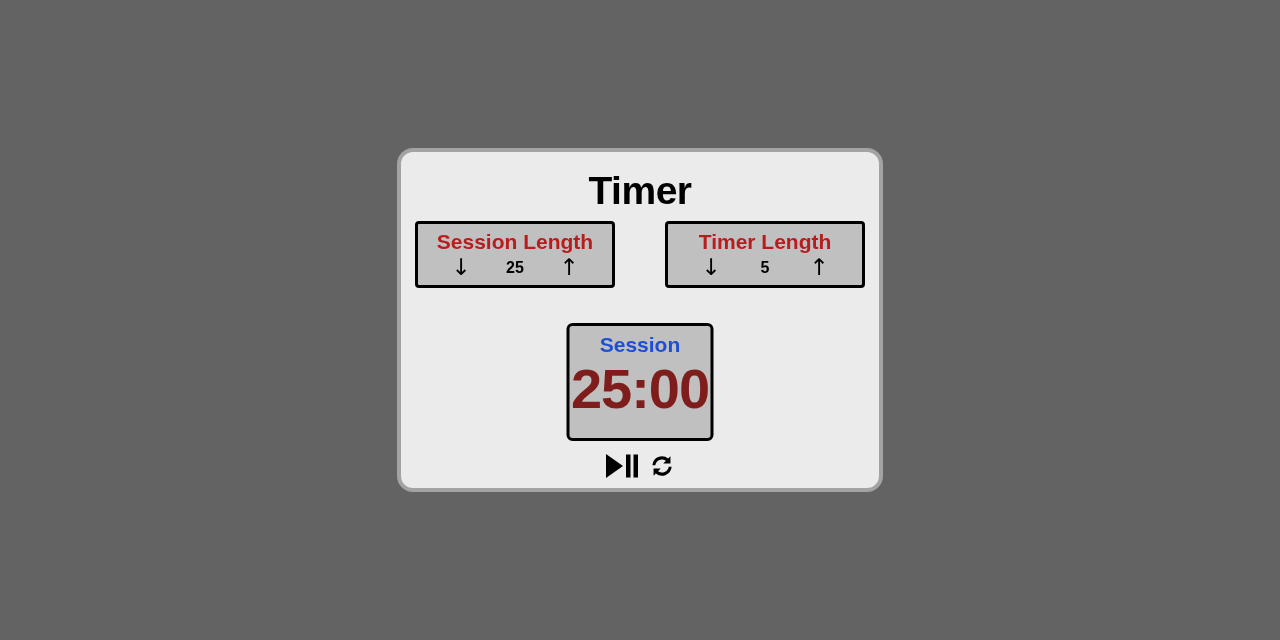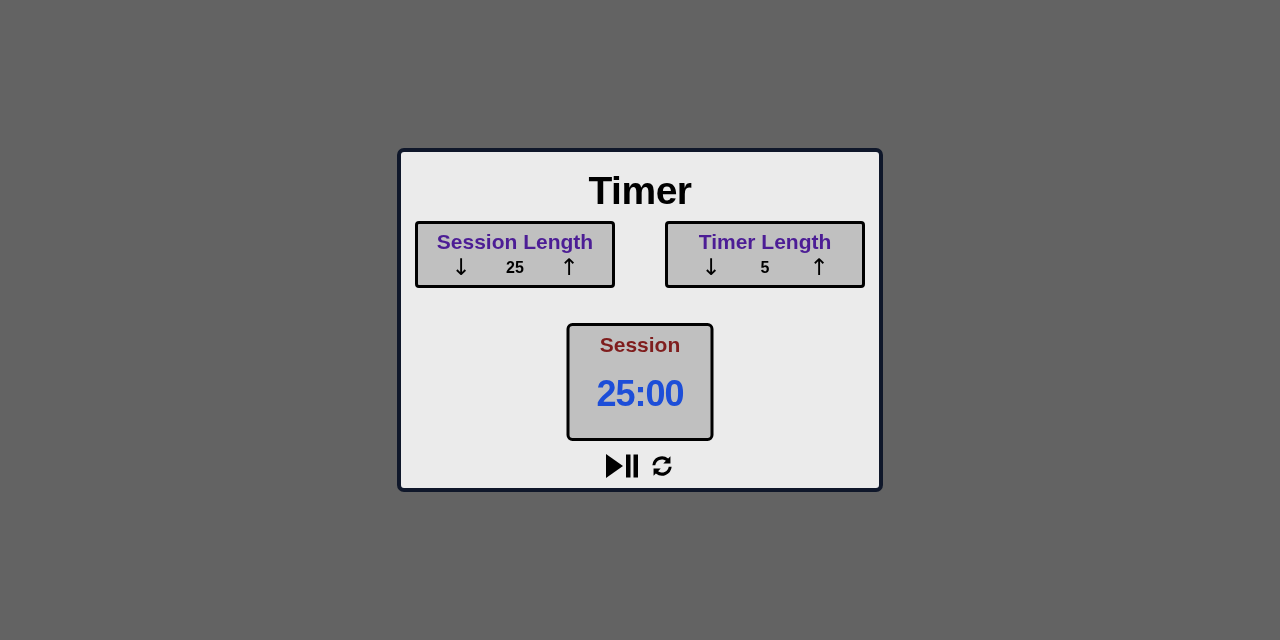--- a/index.html
+++ b/index.html
@@ -16,22 +16,22 @@
   }
 
   #app-panel {
     position: absolute;
     left: 397px;
     top: 148px;
     width: 486px;
     height: 344px;
     box-sizing: border-box;
     background: #ebebeb;
-    border: 4px solid #0f172a;
-    border-radius: 7px;
+    border: 4px solid #a3a3a3;
+    border-radius: 16px;
   }
 
   #page-title {
     text-align: center;
     font-size: 39px;
     font-weight: bold;
     color: #000000;
     line-height: 1;
     margin: 0;
     padding-top: 19px;
@@ -54,21 +54,21 @@
     background: #c0c0c0;
     border: 3px solid #000000;
     border-radius: 4px;
     padding: 5px 6px 6px 6px;
     text-align: center;
   }
 
   .length-label {
     font-size: 21px;
     font-weight: bold;
-    color: #4c1d95;
+    color: #b91c1c;
     line-height: 1.25;
     white-space: nowrap;
   }
 
   .length-controls {
     display: flex;
     align-items: center;
     justify-content: center;
     gap: 0px;
     margin-top: 1px;
@@ -110,31 +110,31 @@
     display: flex;
     flex-direction: column;
     align-items: center;
     justify-content: flex-start;
     padding-top: 6px;
   }
 
   #timer-label {
     font-size: 21px;
     font-weight: bold;
+    color: #1d4ed8;
+    line-height: 1.2;
+  }
+
+  #timer-value {
+    font-size: 56px;
+    font-weight: bold;
     color: #7f1d1d;
-    line-height: 1.2;
-  }
-
-  #timer-value {
-    font-size: 36px;
-    font-weight: bold;
-    color: #1d4ed8;
     line-height: 1.05;
     letter-spacing: -1px;
-    margin-top: 18px;
+    margin-top: 3px;
   }
 
   #controls-row {
     position: absolute;
     left: 0;
     top: 301px;
     width: 100%;
     display: flex;
     justify-content: center;
     align-items: center;

